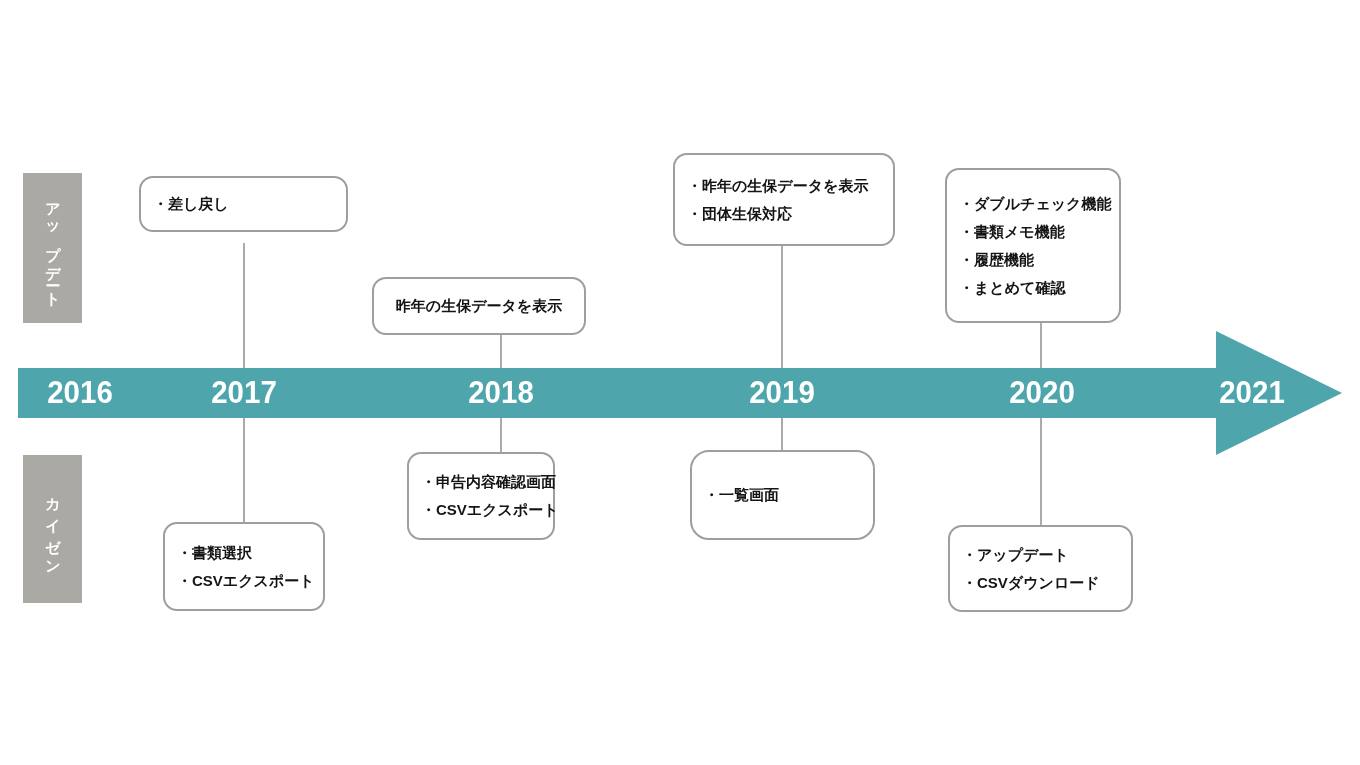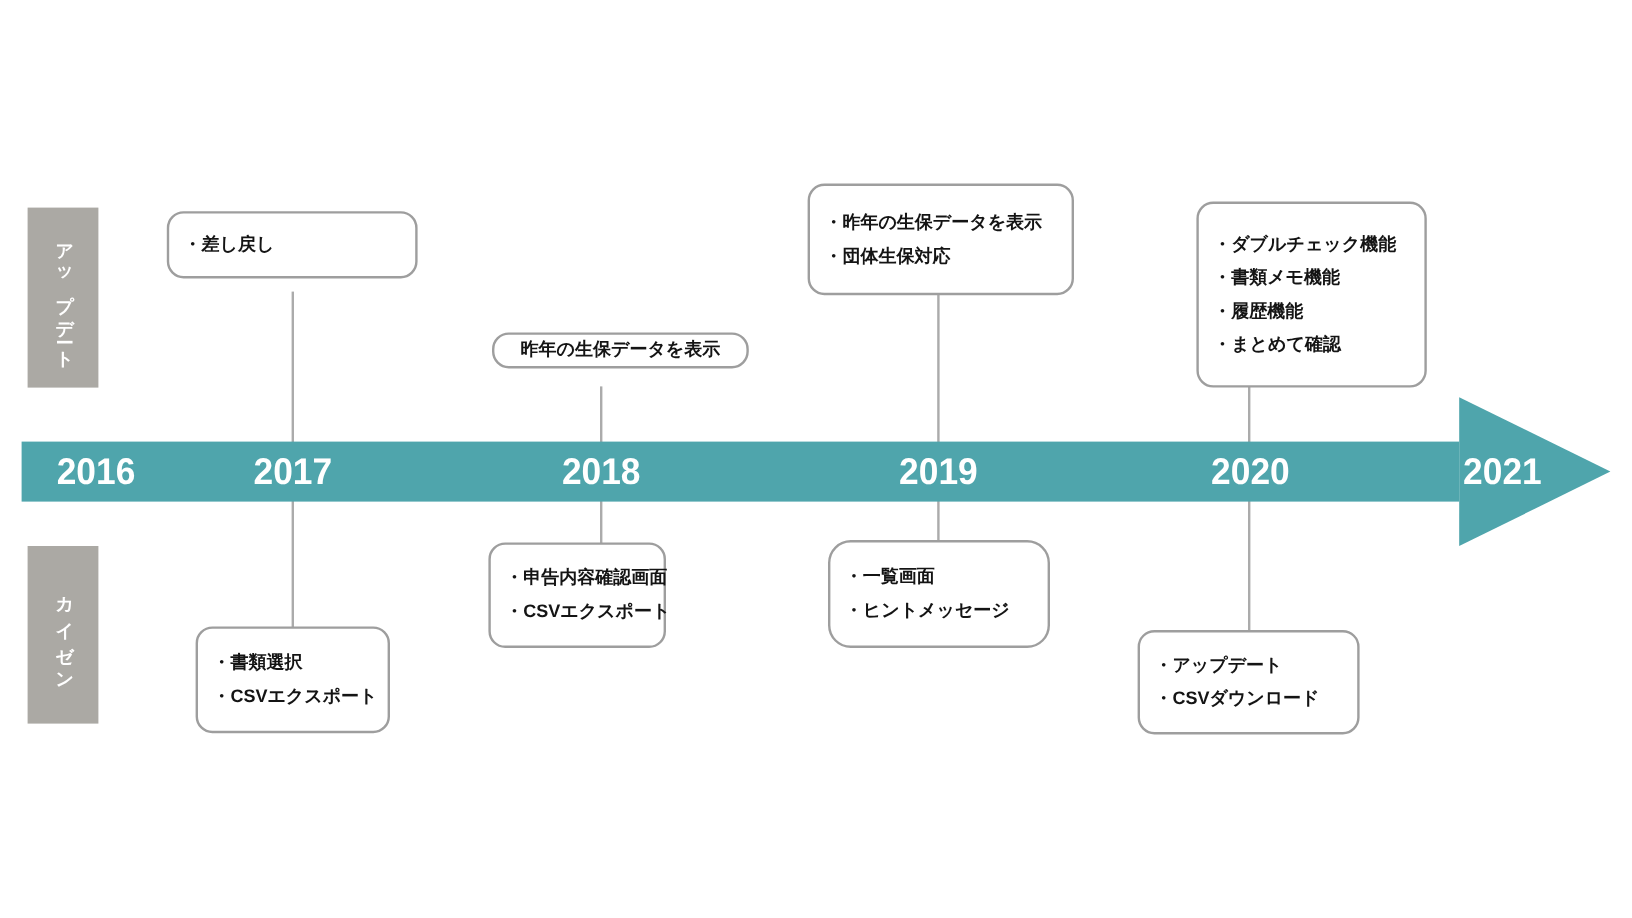--- a/index.html
+++ b/index.html
@@ -106,49 +106,48 @@
   <div class="year" style="left:184px;">2017</div>
   <div class="year" style="left:441px;">2018</div>
   <div class="year" style="left:722px;">2019</div>
   <div class="year" style="left:982px;">2020</div>
   <div class="year" style="left:1192px;">2021</div>
 
   <div class="callout" style="left:139px; top:176px; width:209px; height:56px;">
     <div>・差し戻し</div>
   </div>
 
-  <div class="callout centered" style="left:410px; top:277px; width:214px; height:30px;">
+  <div class="callout centered" style="left:372px; top:277px; width:214px; height:58px;">
     <div>昨年の生保データを表示</div>
   </div>
 
   <div class="callout" style="left:673px; top:153px; width:222px; height:93px;">
     <div>・昨年の生保データを表示</div>
     <div>・団体生保対応</div>
   </div>
 
-  <div class="callout" style="left:997px; top:168px; width:192px; height:155px;">
+  <div class="callout" style="left:945px; top:168px; width:176px; height:155px;">
     <div>・ダブルチェック機能</div>
     <div>・書類メモ機能</div>
     <div>・履歴機能</div>
     <div>・まとめて確認</div>
   </div>
 
   <div class="callout" style="left:163px; top:522px; width:162px; height:89px;">
     <div>・書類選択</div>
     <div>・CSVエクスポート</div>
   </div>
 
   <div class="callout" style="left:407px; top:452px; width:148px; height:88px;">
     <div>・申告内容確認画面</div>
     <div>・CSVエクスポート</div>
   </div>
 
   <div class="callout" style="left:690px; top:450px; width:185px; height:90px;border-radius:19px;">
     <div>・一覧画面</div>
-    <div>・ヒントメッセージ</div>
   </div>
 
   <div class="callout" style="left:948px; top:525px; width:185px; height:87px;">
     <div>・アップデート</div>
     <div>・CSVダウンロード</div>
   </div>
 
 </div>
 
 </body></html>

